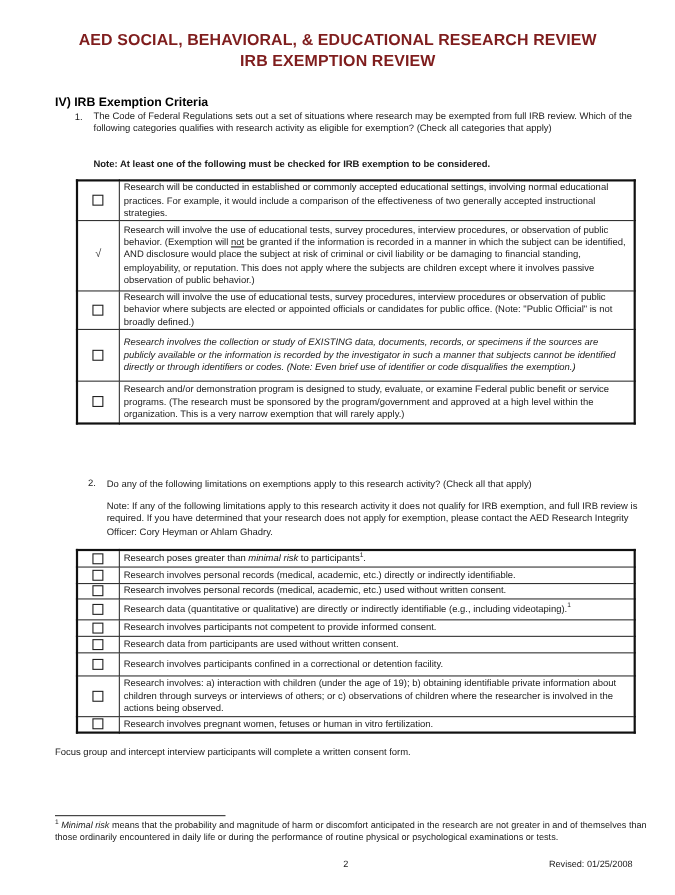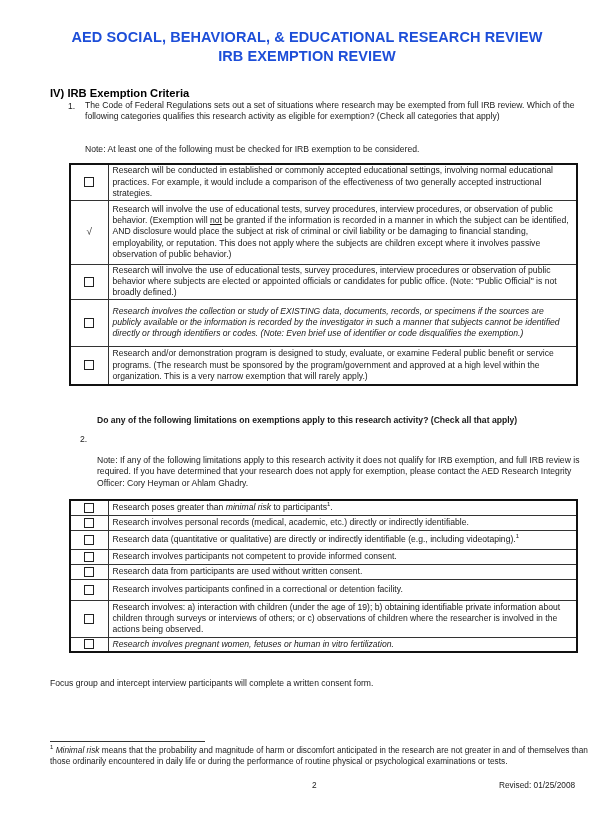--- a/index.html
+++ b/index.html
@@ -4,21 +4,21 @@
   <style>
     html, body { margin: 0; padding: 0; background: #ffffff; }
     body {
       width: 614px; height: 814px; position: relative; overflow: hidden;
       font-family: "Liberation Sans", sans-serif; color: #111;
     }
     .abs { position: absolute; }
     .title {
       left: 0; width: 614px; text-align: center;
       font-family: "Liberation Sans", sans-serif; font-weight: bold; font-size: 14.5px;
-      letter-spacing: 0.1px; color: #1d4ed8;
+      letter-spacing: 0.1px; color: #7f1d1d;
     }
     .section-heading { font-weight: bold; font-size: 11.2px; color: #000; }
     .para { font-size: 8.6px; line-height: 11.4px; color: #1a1a1a; }
     .num { font-size: 8.6px; color: #1a1a1a; }
     table.crit {
       position: absolute; border-collapse: collapse;
       border: 2px solid #111; table-layout: fixed;
     }
     table.crit td {
       border: 1px solid #333; font-size: 8.6px; line-height: 11.3px;
@@ -37,22 +37,22 @@
   </style>
 </head>
 <body>
 
 <div class="abs title" style="top:29px;">AED SOCIAL, BEHAVIORAL, &amp; EDUCATIONAL RESEARCH REVIEW</div>
 <div class="abs title" style="top:48px;">IRB EXEMPTION REVIEW</div>
 
 <div class="abs section-heading" style="left:50px; top:87px;text-align:right;">IV) IRB Exemption Criteria</div>
 
 <div class="abs num" style="left:68px; top:101px;">1.</div>
-<div class="abs para" style="left:85px; top:100px; width:505px;">The Code of Federal Regulations sets out a set of situations where research may be exempted from full IRB review. Which of the following categories qualifies this research activity as eligible for exemption? (Check all categories that apply)</div>
-<div class="abs para" style="left:85px; top:144px; width:505px;">Note: At least one of the following must be checked for IRB exemption to be considered.</div>
+<div class="abs para" style="left:85px; top:100px; width:505px;">The Code of Federal Regulations sets out a set of situations where research may be exempted from full IRB review. Which of the following categories qualifies with research activity as eligible for exemption? (Check all categories that apply)</div>
+<div class="abs para" style="left:85px; top:144px; width:505px;font-weight:bold;">Note: At least one of the following must be checked for IRB exemption to be considered.</div>
 
 <table class="crit" style="left:69px; top:163px; width:509px;">
   <colgroup>
       <col style="width:38px">
       <col>
     </colgroup>
   <tbody>
       <tr style="height:36px;">
     <td class="box-cell"><span class="cbox"></span></td>
     <td>Research will be conducted in established or commonly accepted educational settings, involving normal educational practices. For example, it would include a comparison of the effectiveness of two generally accepted instructional strategies.</td>
@@ -70,36 +70,40 @@
     <td>Research involves the collection or study of EXISTING data, documents, records, or specimens if the sources are publicly available or the information is recorded by the investigator in such a manner that subjects cannot be identified directly or through identifiers or codes. (Note: Even brief use of identifier or code disqualifies the exemption.)</td>
   </tr>
   <tr style="height:39px;">
     <td class="box-cell"><span class="cbox"></span></td>
     <td>Research and/or demonstration program is designed to study, evaluate, or examine Federal public benefit or service programs. (The research must be sponsored by the program/government and approved at a high level within the organization. This is a very narrow exemption that will rarely apply.)</td>
   </tr>
 </tbody>
   </table>
 
 <div class="abs num" style="left:80px; top:434px;">2.</div>
-<div class="abs para" style="left:97px; top:415px; width:490px;font-weight:bold;">Do any of the following limitations on exemptions apply to this research activity? (Check all that apply)</div>
+<div class="abs para" style="left:97px; top:435px; width:490px;">Do any of the following limitations on exemptions apply to this research activity? (Check all that apply)</div>
 <div class="abs para" style="left:97px; top:455px; width:490px;">Note: If any of the following limitations apply to this research activity it does not qualify for IRB exemption, and full IRB review is required. If you have determined that your research does not apply for exemption, please contact the AED Research Integrity Officer:  Cory Heyman or Ahlam Ghadry.</div>
 
 <table class="crit" style="left:69px; top:499px; width:509px;">
   <colgroup>
       <col style="width:38px">
       <col>
     </colgroup>
   <tbody>
       <tr style="height:15px;">
     <td class="box-cell"><span class="cbox"></span></td>
     <td><span>Research poses greater than </span><i>minimal risk</i><span> to participants</span><sup>1</sup><span>.</span></td>
   </tr>
   <tr style="height:15px;">
     <td class="box-cell"><span class="cbox"></span></td>
     <td>Research involves personal records (medical, academic, etc.) directly or indirectly identifiable.</td>
+  </tr>
+  <tr style="height:14px;">
+    <td class="box-cell"><span class="cbox"></span></td>
+    <td>Research involves personal records (medical, academic, etc.) used without written consent.</td>
   </tr>
   <tr style="height:19px;">
     <td class="box-cell"><span class="cbox"></span></td>
     <td><span>Research data (quantitative or qualitative) are directly or indirectly identifiable (e.g., including videotaping).</span><sup>1</sup></td>
   </tr>
   <tr style="height:15px;">
     <td class="box-cell"><span class="cbox"></span></td>
     <td>Research involves participants not competent to provide informed consent.</td>
   </tr>
   <tr style="height:15px;">
@@ -107,21 +111,21 @@
     <td>Research data from participants are used without written consent.</td>
   </tr>
   <tr style="height:21px;">
     <td class="box-cell"><span class="cbox"></span></td>
     <td>Research involves participants confined in a correctional or detention facility.</td>
   </tr>
   <tr style="height:37px;">
     <td class="box-cell"><span class="cbox"></span></td>
     <td>Research involves: a) interaction with children (under the age of 19); b) obtaining identifiable private information about children through surveys or interviews of others; or c) observations of children where the researcher is involved in the actions being observed.</td>
   </tr>
-  <tr style="height:15px;font-style:italic;">
+  <tr style="height:15px;">
     <td class="box-cell"><span class="cbox"></span></td>
     <td>Research involves pregnant women, fetuses or human in vitro fertilization.</td>
   </tr>
 </tbody>
   </table>
 
 <div class="abs para" style="left:50px; top:678px;">Focus group and intercept interview participants will complete a written consent form.</div>
 
 <div class="abs footnote-rule" style="top:741px;"></div>
 <div class="abs footnote" style="left:50px; top:745px; width:555px;"><sup>1</sup> <i>Minimal risk</i><span> means that the probability and magnitude of harm or discomfort anticipated in the research are not greater in and of themselves than those ordinarily encountered in daily life or during the performance of routine physical or psychological examinations or tests.</span></div>

